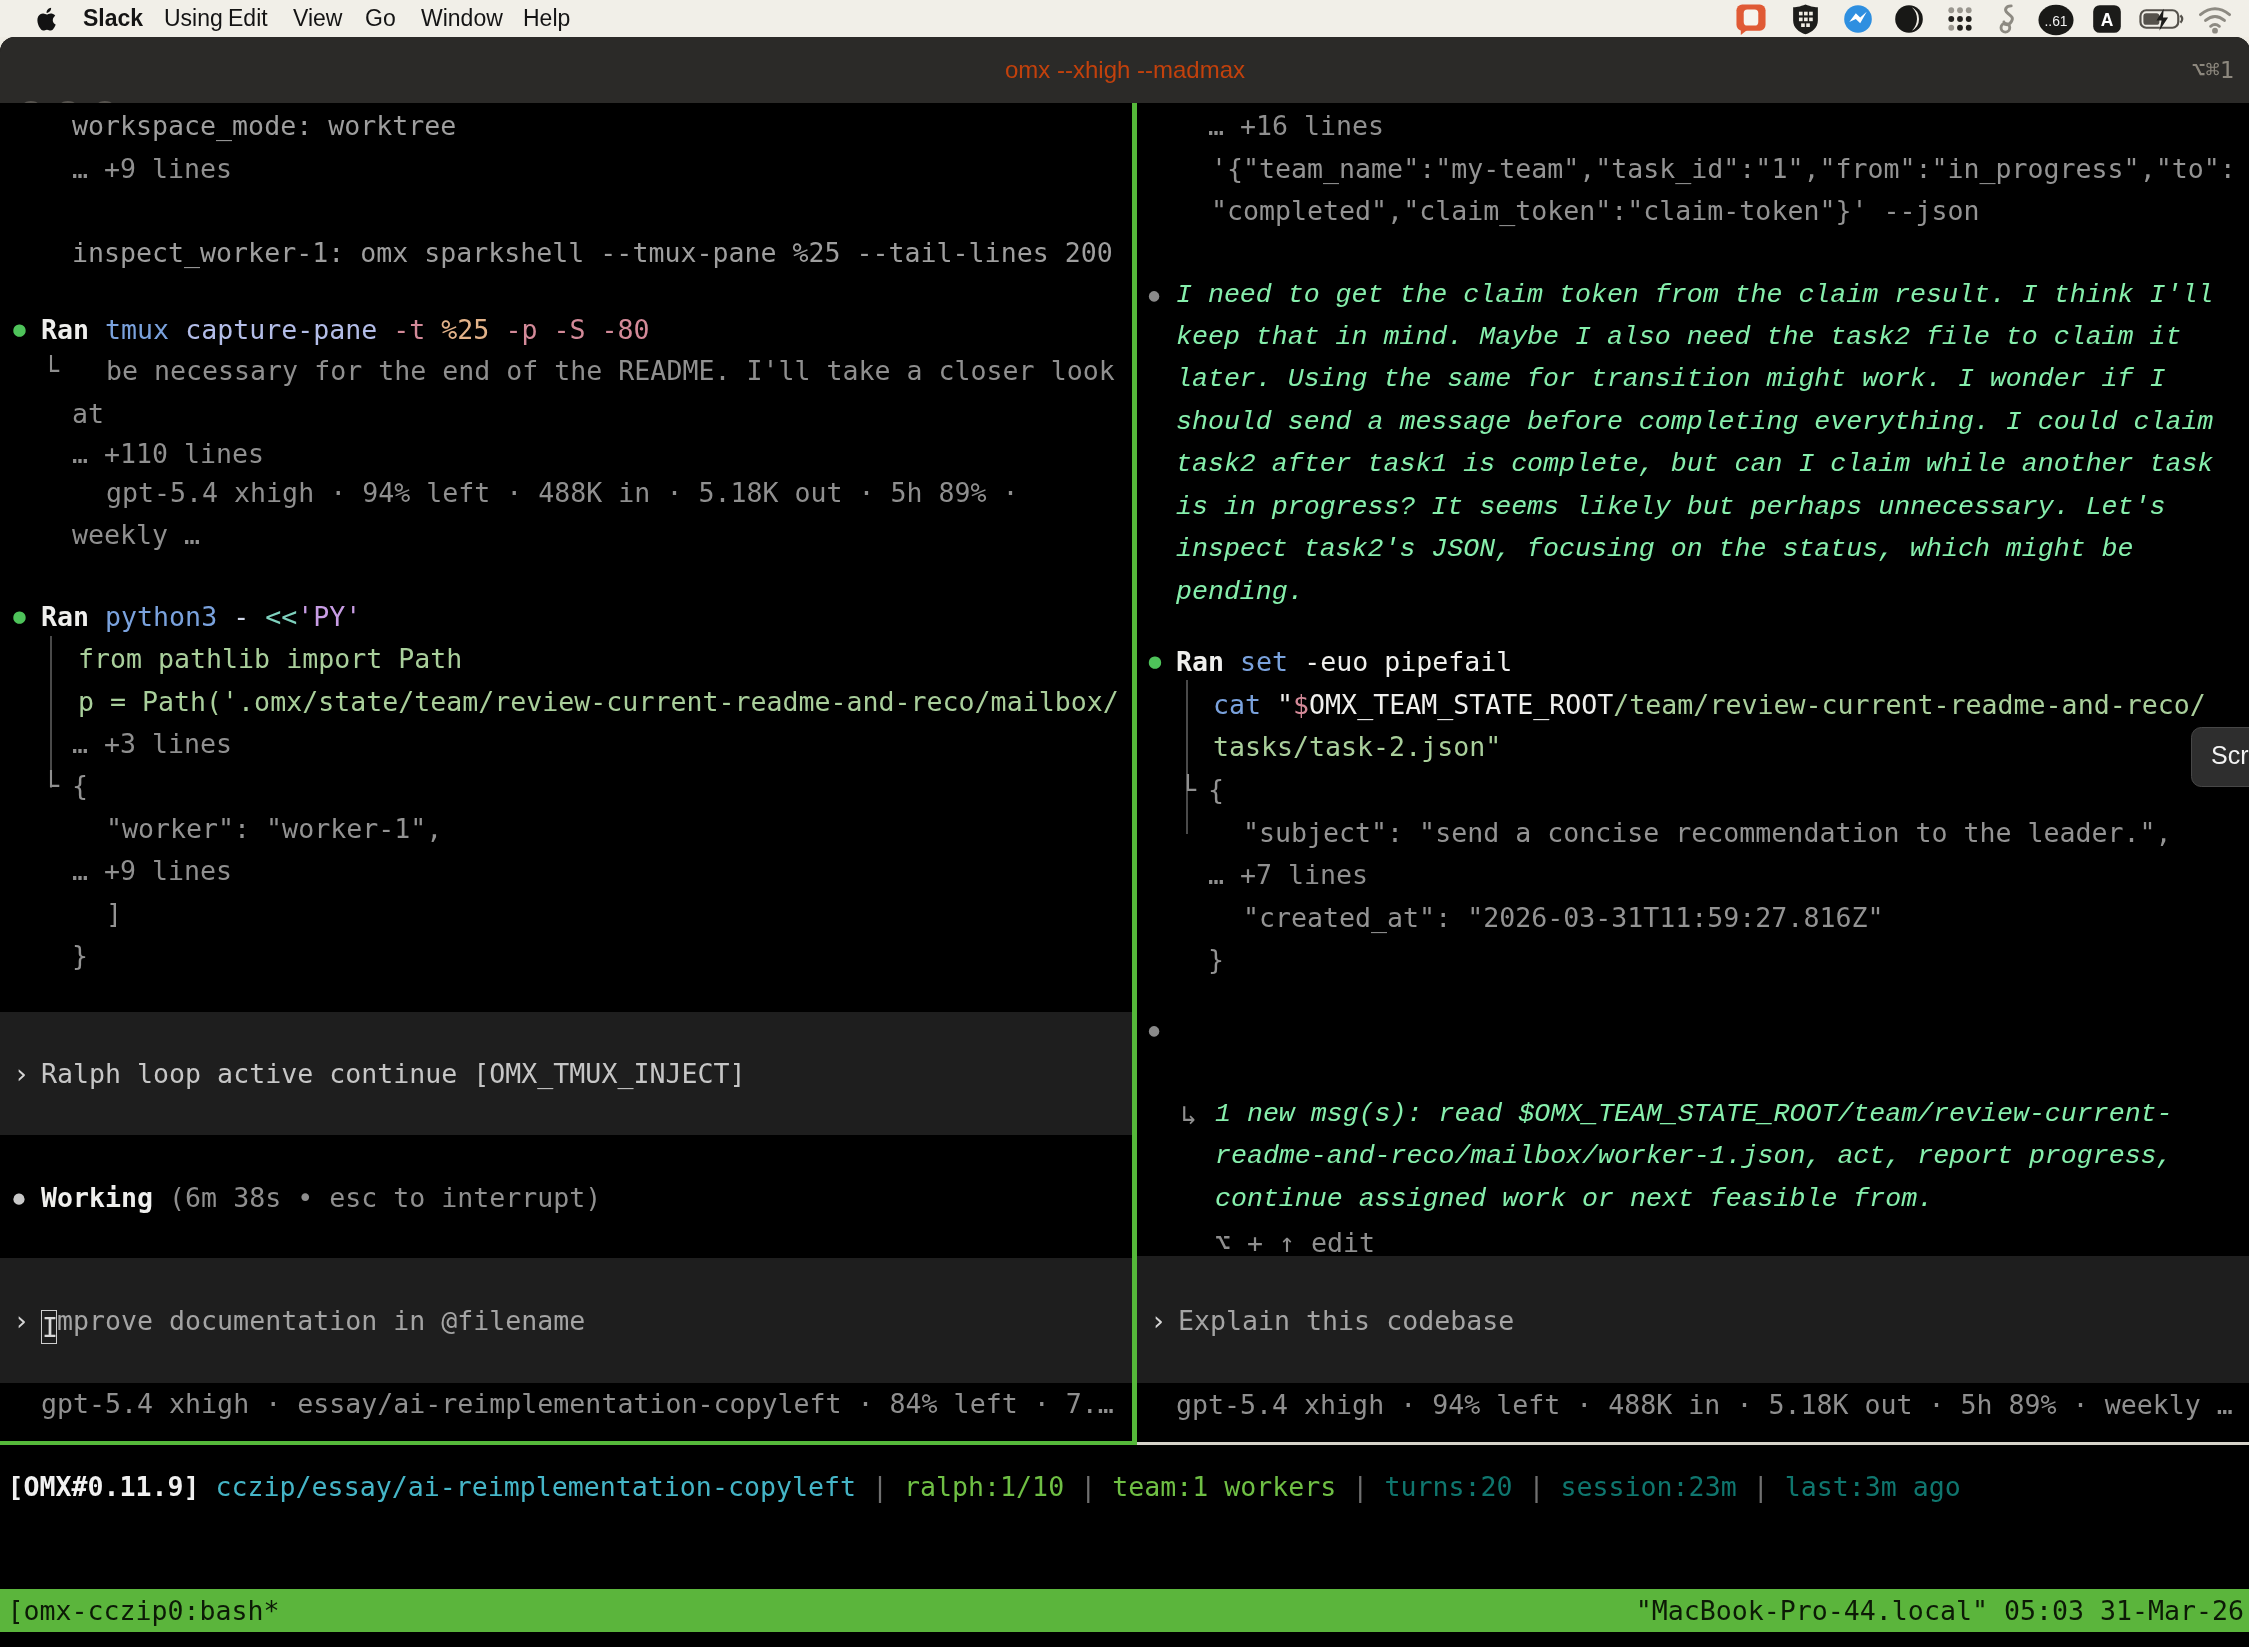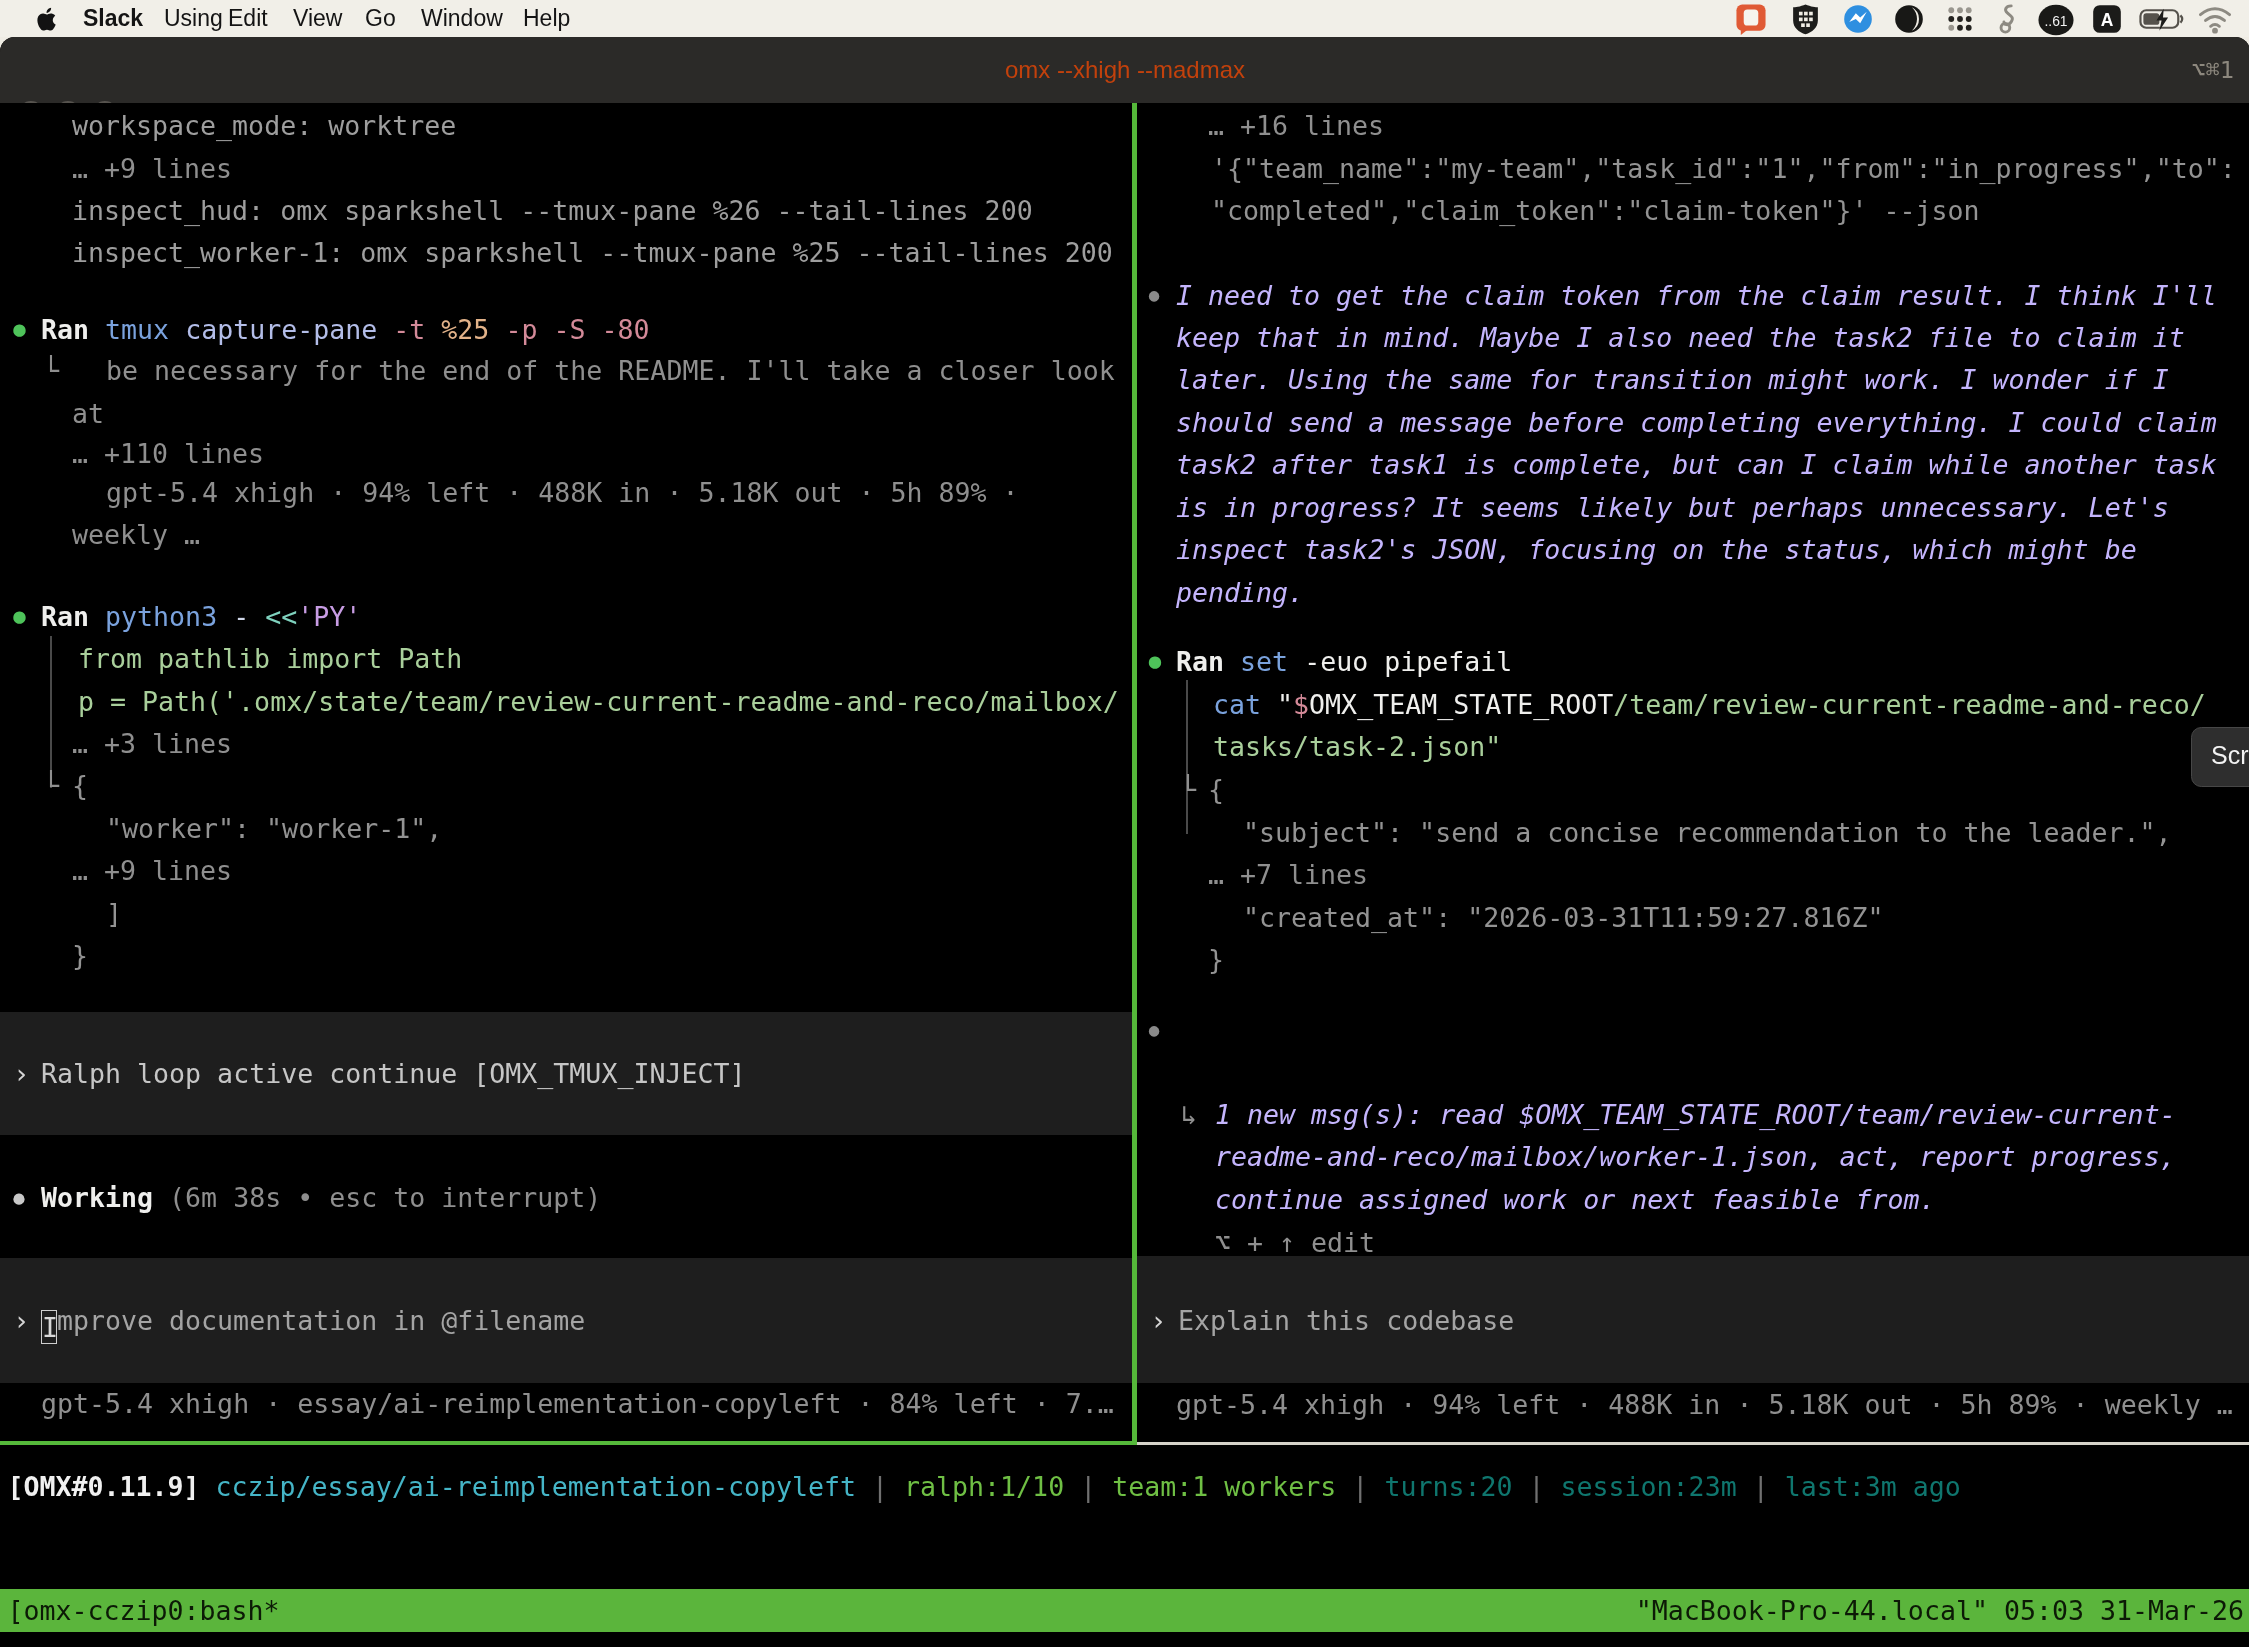--- a/index.html
+++ b/index.html
@@ -46,21 +46,21 @@
   .cw{color:#efefed;}          
   .b{font-weight:bold;}
   .cblue{color:#7aa2dd;}
   .clav{color:#b3bde8;}
   .cpink{color:#d48a99;}
   .corg{color:#e2b289;}
   .cgrn{color:#a9cf9b;}
   .ccyn{color:#7fd2be;}
   .cpur{color:#c79ce3;}
   .cdash{color:#cfd6e8;}
-  .cital{font-style:italic;color:#c4b5fd;}
+  .cital{font-style:italic;color:#86efac;font-family:Liberation Mono, monospace;}
   .cband{color:#c6c6c6;}
   .cph{color:#a4a4a4;}
   .cdim2{color:#6e6e6e;}
   .dotg{color:#4ec35a;font-size:20.7px;}
   .dotw{color:#c8c8c8;font-size:19px;}
   .dotd{color:#8a8a8a;font-size:17.7px;}
   .prompt{color:#d5d5d5;}
   .vline{position:absolute;width:2.2px;background:#4a4a4a;}
   .cursorbox{display:inline-block;width:16px;height:34px;line-height:34px;vertical-align:-7.4px;
              border:1.5px solid #cfcfcf;box-sizing:border-box;color:#d8d8d8;text-align:center;}
@@ -169,21 +169,20 @@
   <div class="tl" style="left:19px"></div>
   <div class="tl" style="left:56px"></div>
   <div class="tl" style="left:93px"></div>
 </div>
 <div class="wtitle">omx --xhigh --madmax</div>
 <div class="wshort">⌥⌘1</div>
 
 <div class="pane" id="pane-left">
   <div class="ln" style="top:0.7px"><span class="ps cg" style="left:72px">workspace_mode: worktree</span></div>
   <div class="ln" style="top:44px"><span class="ps cd" style="left:72px">… +9 lines</span></div>
-  <div class="ln" style="top:86px"><span class="ps cg" style="left:72px">inspect_hud: omx sparkshell --tmux-pane %26 --tail-lines 200</span></div>
   <div class="ln" style="top:128px"><span class="ps cg" style="left:72px">inspect_worker-1: omx sparkshell --tmux-pane %25 --tail-lines 200</span></div>
 
   <div class="ln" style="top:205px"><span class="ps dotg" style="left:13.3px">●</span><div class="flow" style="left:41px"><span class="b cw">Ran</span> <span class="cblue">tmux</span> <span class="clav">capture-pane</span> <span class="cpink">-t</span> <span class="corg">%25</span> <span class="cpink">-p</span> <span class="cpink">-S</span> <span class="cpink">-80</span></div></div>
   <div class="ln" style="top:246px"><span class="ps cd" style="left:43px">└</span><span class="ps cd" style="left:106px">be necessary for the end of the README. I'll take a closer look</span></div>
   <div class="ln" style="top:289px"><span class="ps cd" style="left:72px">at</span></div>
   <div class="ln" style="top:329px"><span class="ps cd" style="left:72px">… +110 lines</span></div>
   <div class="ln" style="top:368px"><span class="ps cd" style="left:106px">gpt-5.4 xhigh · 94% left · 488K in · 5.18K out · 5h 89% ·</span></div>
   <div class="ln" style="top:410px"><span class="ps cd" style="left:72px">weekly …</span></div>
 
   <div class="ln" style="top:492px"><span class="ps dotg" style="left:13.3px">●</span><div class="flow" style="left:41px"><span class="b cw">Ran</span> <span class="cblue">python3</span> <span class="cdash">-</span> <span class="ccyn">&lt;&lt;</span><span class="cpur">'PY'</span></div></div>

